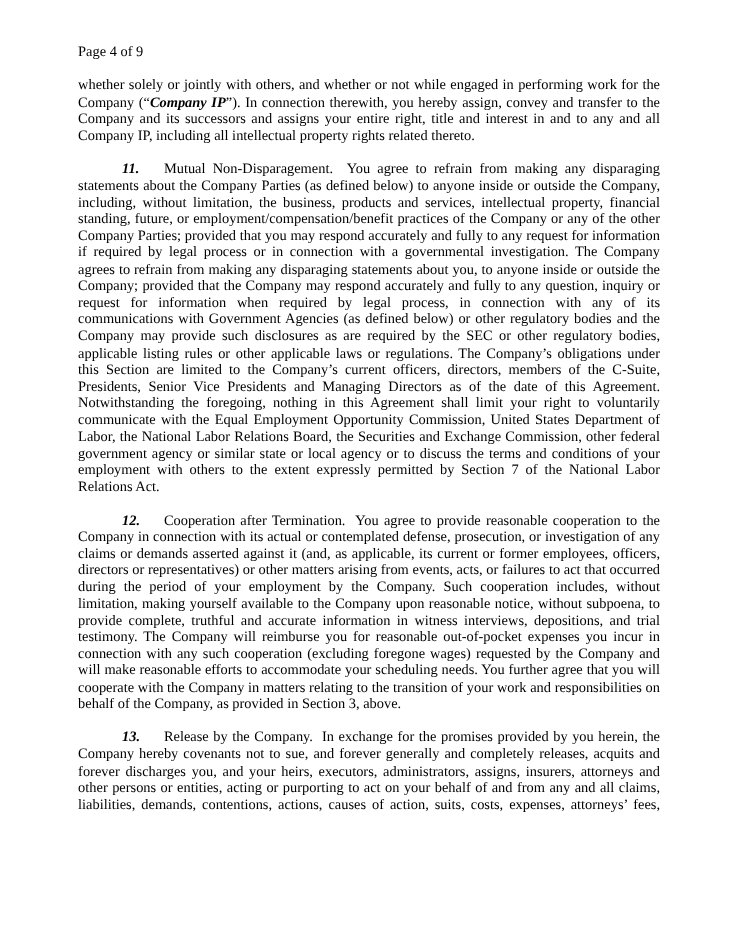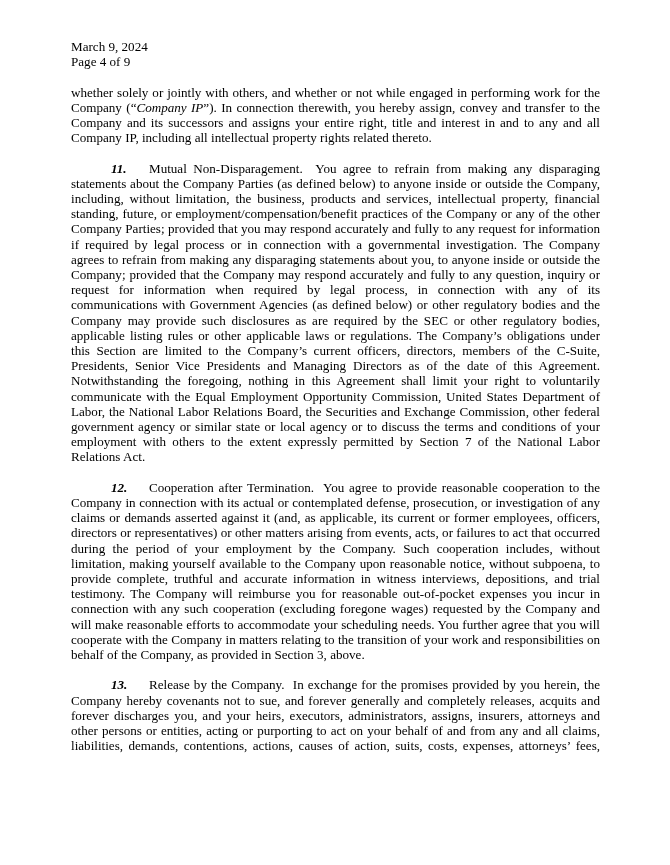--- a/index.html
+++ b/index.html
@@ -40,31 +40,30 @@
       display: inline-block;
       font-weight: bold;
       margin-left: 40px;
       width: 38px;
       font-style: italic;
     }
     .sec-title {
       font-weight: normal;
     }
     .def-term {
-      font-weight: normal;
+      font-weight: bold;
       font-style: italic;
     }
   </style>
 </head>
 <body>
 
 <div class="page">
 
   <div class="header">
-    <span class="header-line">March 9, 2024</span>
     <span class="header-line">Page 4 of 9</span>
   </div>
 
   <p><span>whether solely or jointly with others, and whether or not while engaged in performing work for the Company (“</span><span class="def-term">Company IP</span><span>”).  In connection therewith, you hereby assign, convey and transfer to the Company and its successors and assigns your entire right, title and interest in and to any and all Company IP, including all intellectual property rights related thereto.</span></p>
 
   <p><span class="sec-num">11.</span><span class="sec-title">Mutual Non-Disparagement.</span>&nbsp; <span>You agree to refrain from making any disparaging statements about the Company Parties (as defined below) to anyone inside or outside the Company, including, without limitation, the business, products and services, intellectual property, financial standing, future, or employment/compensation/benefit practices of the Company or any of the other Company Parties; provided that you may respond accurately and fully to any request for information if required by legal process or in connection with a governmental investigation. The Company agrees to refrain from making any disparaging statements about you, to anyone inside or outside the Company; provided that the Company may respond accurately and fully to any question, inquiry or request for information when required by legal process, in connection with any of its communications with Government Agencies (as defined below) or other regulatory bodies and the Company may provide such disclosures as are required by the SEC or other regulatory bodies, applicable listing rules or other applicable laws or regulations. The Company’s obligations under this Section are limited to the Company’s current officers, directors, members of the C-Suite, Presidents, Senior Vice Presidents and Managing Directors as of the date of this Agreement. Notwithstanding the foregoing, nothing in this Agreement shall limit your right to voluntarily communicate with the Equal Employment Opportunity Commission, United States Department of Labor, the National Labor Relations Board, the Securities and Exchange Commission, other federal government agency or similar state or local agency or to discuss the terms and conditions of your employment with others to the extent expressly permitted by Section 7 of the National Labor Relations Act.</span></p>
 
   <p><span class="sec-num">12.</span><span class="sec-title">Cooperation after Termination.</span>&nbsp; <span>You agree to provide reasonable cooperation to the Company in connection with its actual or contemplated defense, prosecution, or investigation of any claims or demands asserted against it (and, as applicable, its current or former employees, officers, directors or representatives) or other matters arising from events, acts, or failures to act that occurred during the period of your employment by the Company. Such cooperation includes, without limitation, making yourself available to the Company upon reasonable notice, without subpoena, to provide complete, truthful and accurate information in witness interviews, depositions, and trial testimony. The Company will reimburse you for reasonable out-of-pocket expenses you incur in connection with any such cooperation (excluding foregone wages) requested by the Company and will make reasonable efforts to accommodate your scheduling needs. You further agree that you will cooperate with the Company in matters relating to the transition of your work and responsibilities on behalf of the Company, as provided in Section 3, above.</span></p>
 
   <p style="text-align-last: justify;"><span class="sec-num">13.</span><span class="sec-title">Release by the Company.</span>&nbsp; <span>In exchange for the promises provided by you herein, the Company hereby covenants not to sue, and forever generally and completely releases, acquits and forever discharges you, and your heirs, executors, administrators, assigns, insurers, attorneys and other persons or entities, acting or purporting to act on your behalf of and from any and all claims, liabilities, demands, contentions, actions, causes of action, suits, costs, expenses, attorneys’ fees,</span></p>

